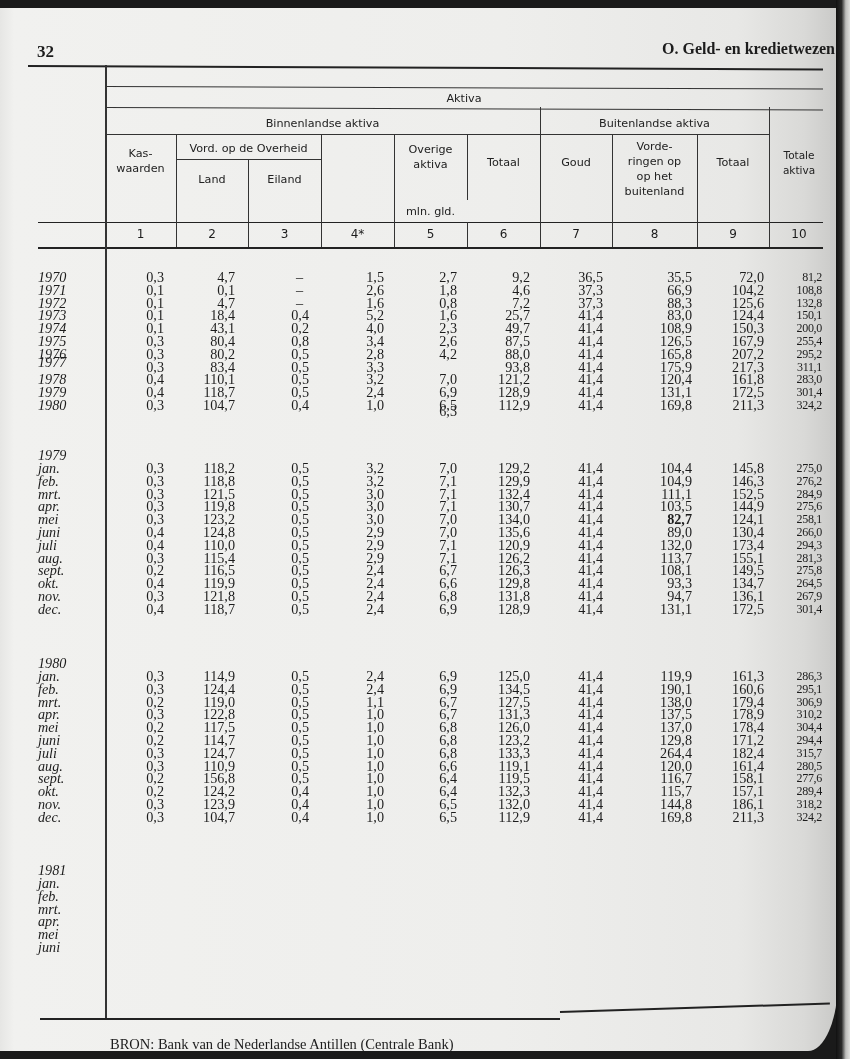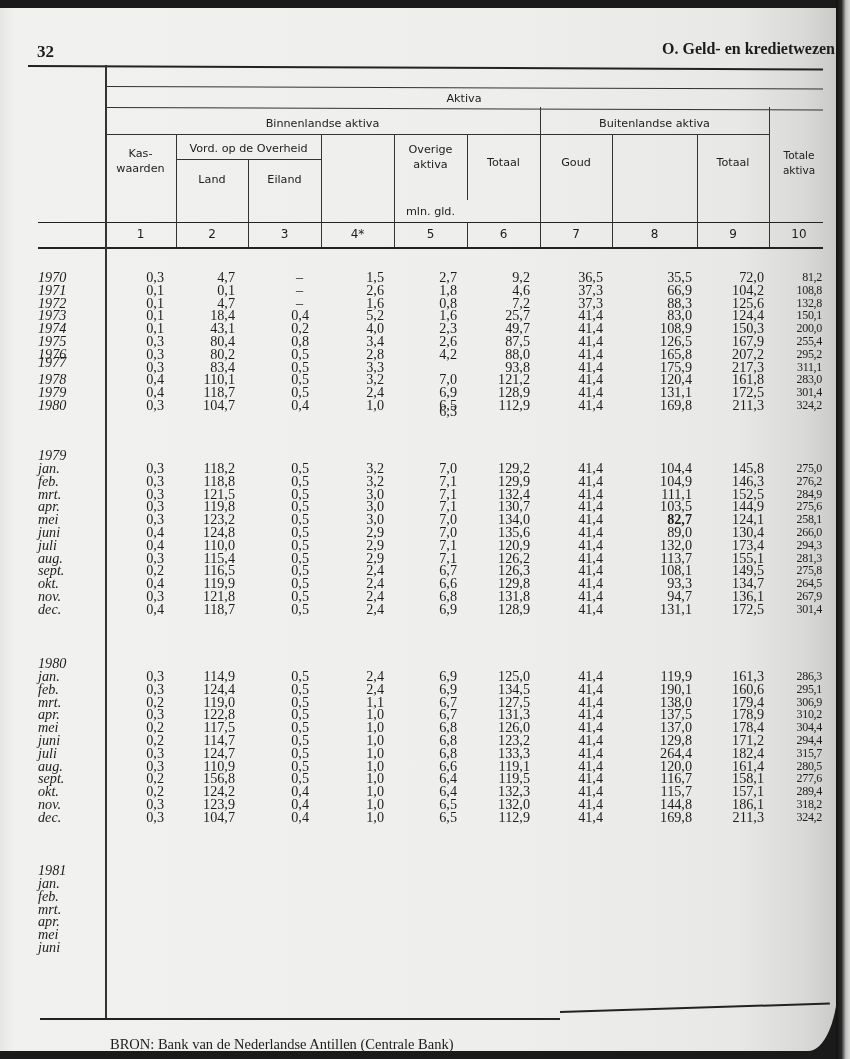--- a/index.html
+++ b/index.html
@@ -81,20 +81,24 @@
 
   <div class="hdr" style="left:105px; width:71px; top:138px; white-space:pre-line;">Kas-
 waarden</div>
   <div class="hdr" style="left:176px; width:72px; top:164px;">Land</div>
   <div class="hdr" style="left:248px; width:73px; top:164px;">Eiland</div>
   <div class="hdr" style="left:394px; width:73px; top:134px; white-space:pre-line;">Overige
 aktiva</div>
   <div class="hdr" style="left:394px; width:73px; top:196px;">mln. gld.</div>
   <div class="hdr" style="left:467px; width:73px; top:147px;">Totaal</div>
   <div class="hdr" style="left:540px; width:72px; top:147px;">Goud</div>
+  <div class="hdr" style="left:612px; width:85px; top:131px; white-space:pre-line;">Vorde-
+ringen op
+op het
+buitenland</div>
   <div class="hdr" style="left:697px; width:72px; top:147px;">Totaal</div>
   <div class="hdr" style="left:769px; width:60px; top:140px; white-space:pre-line; font-size:10.5px;">Totale
 aktiva</div>
 
   <div class="colnum" style="left:105px; width:71px;">1</div>
   <div class="colnum" style="left:176px; width:72px;">2</div>
   <div class="colnum" style="left:248px; width:73px;">3</div>
   <div class="colnum" style="left:321px; width:73px;">4*</div>
   <div class="colnum" style="left:394px; width:73px;">5</div>
   <div class="colnum" style="left:467px; width:73px;">6</div>

